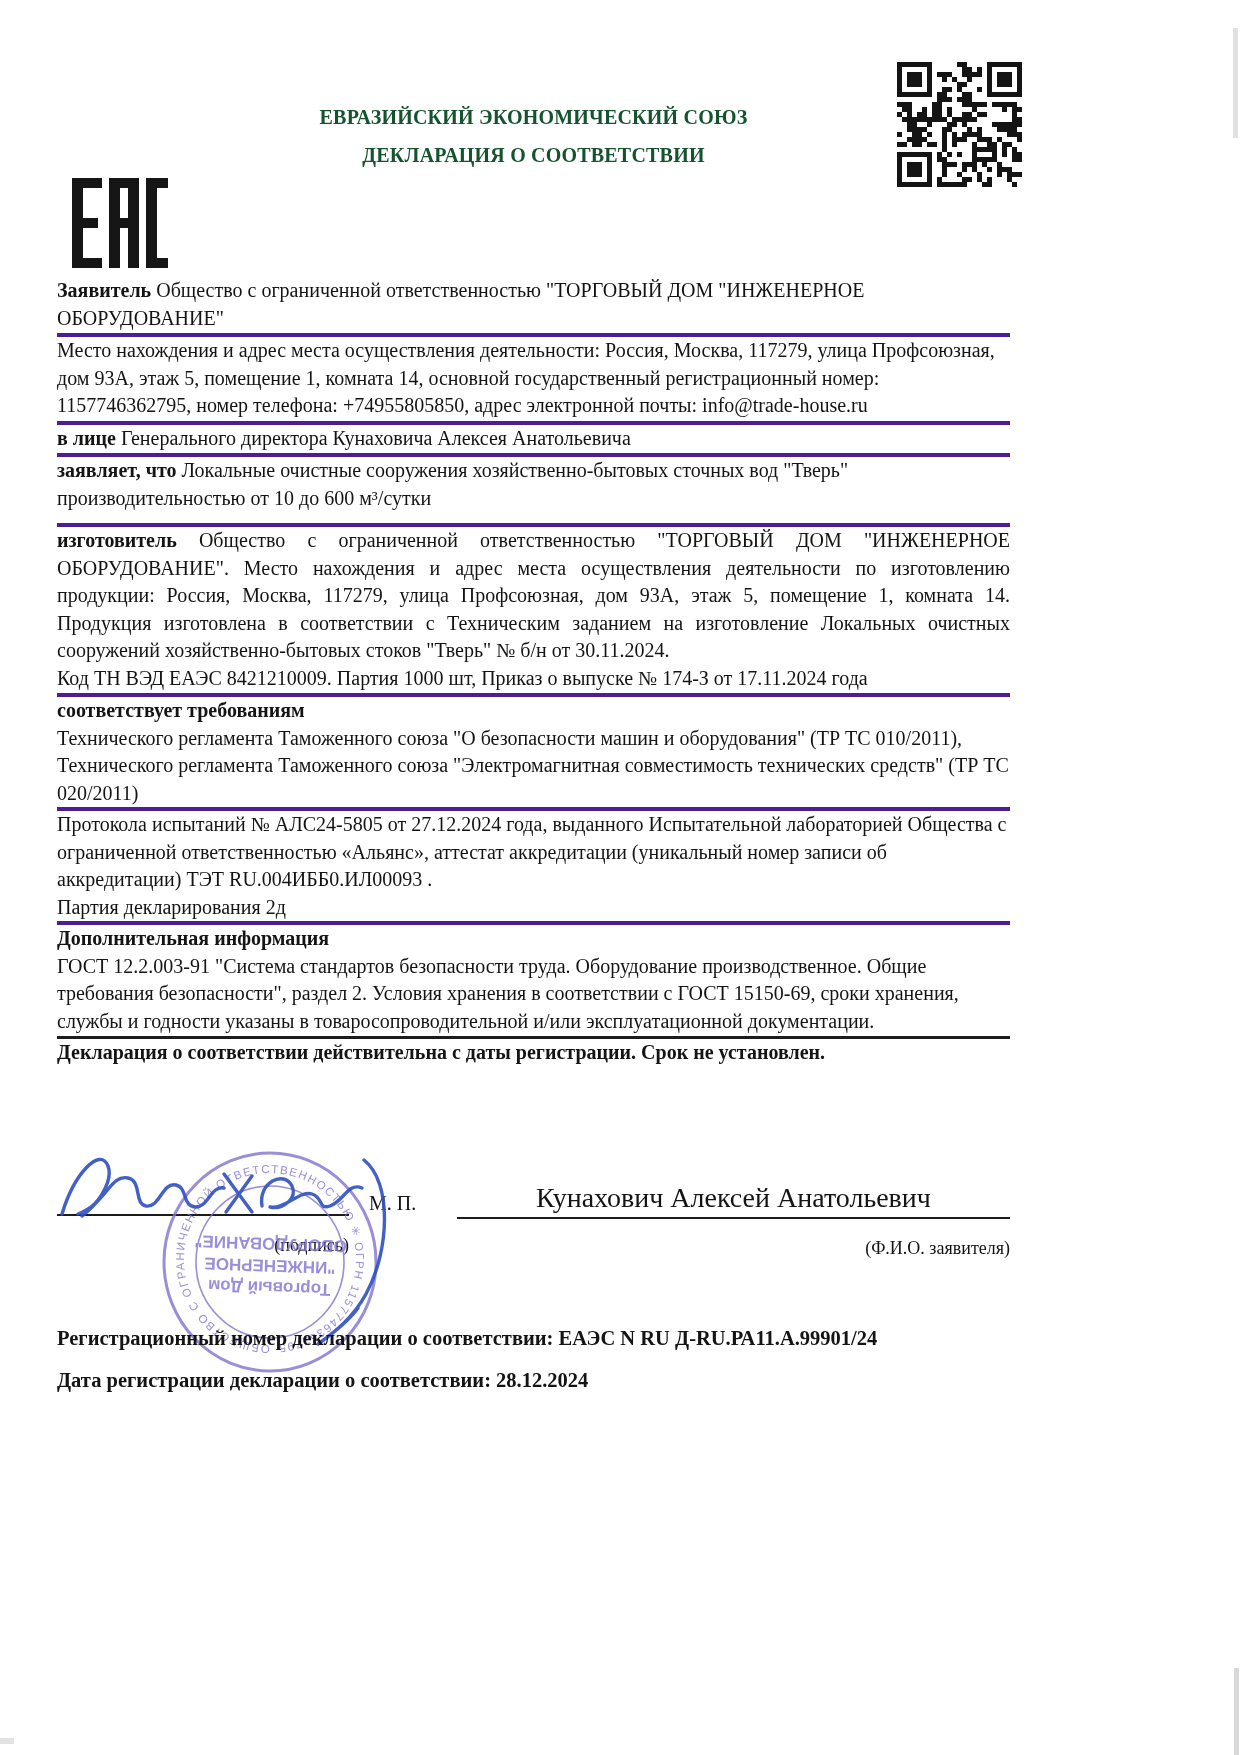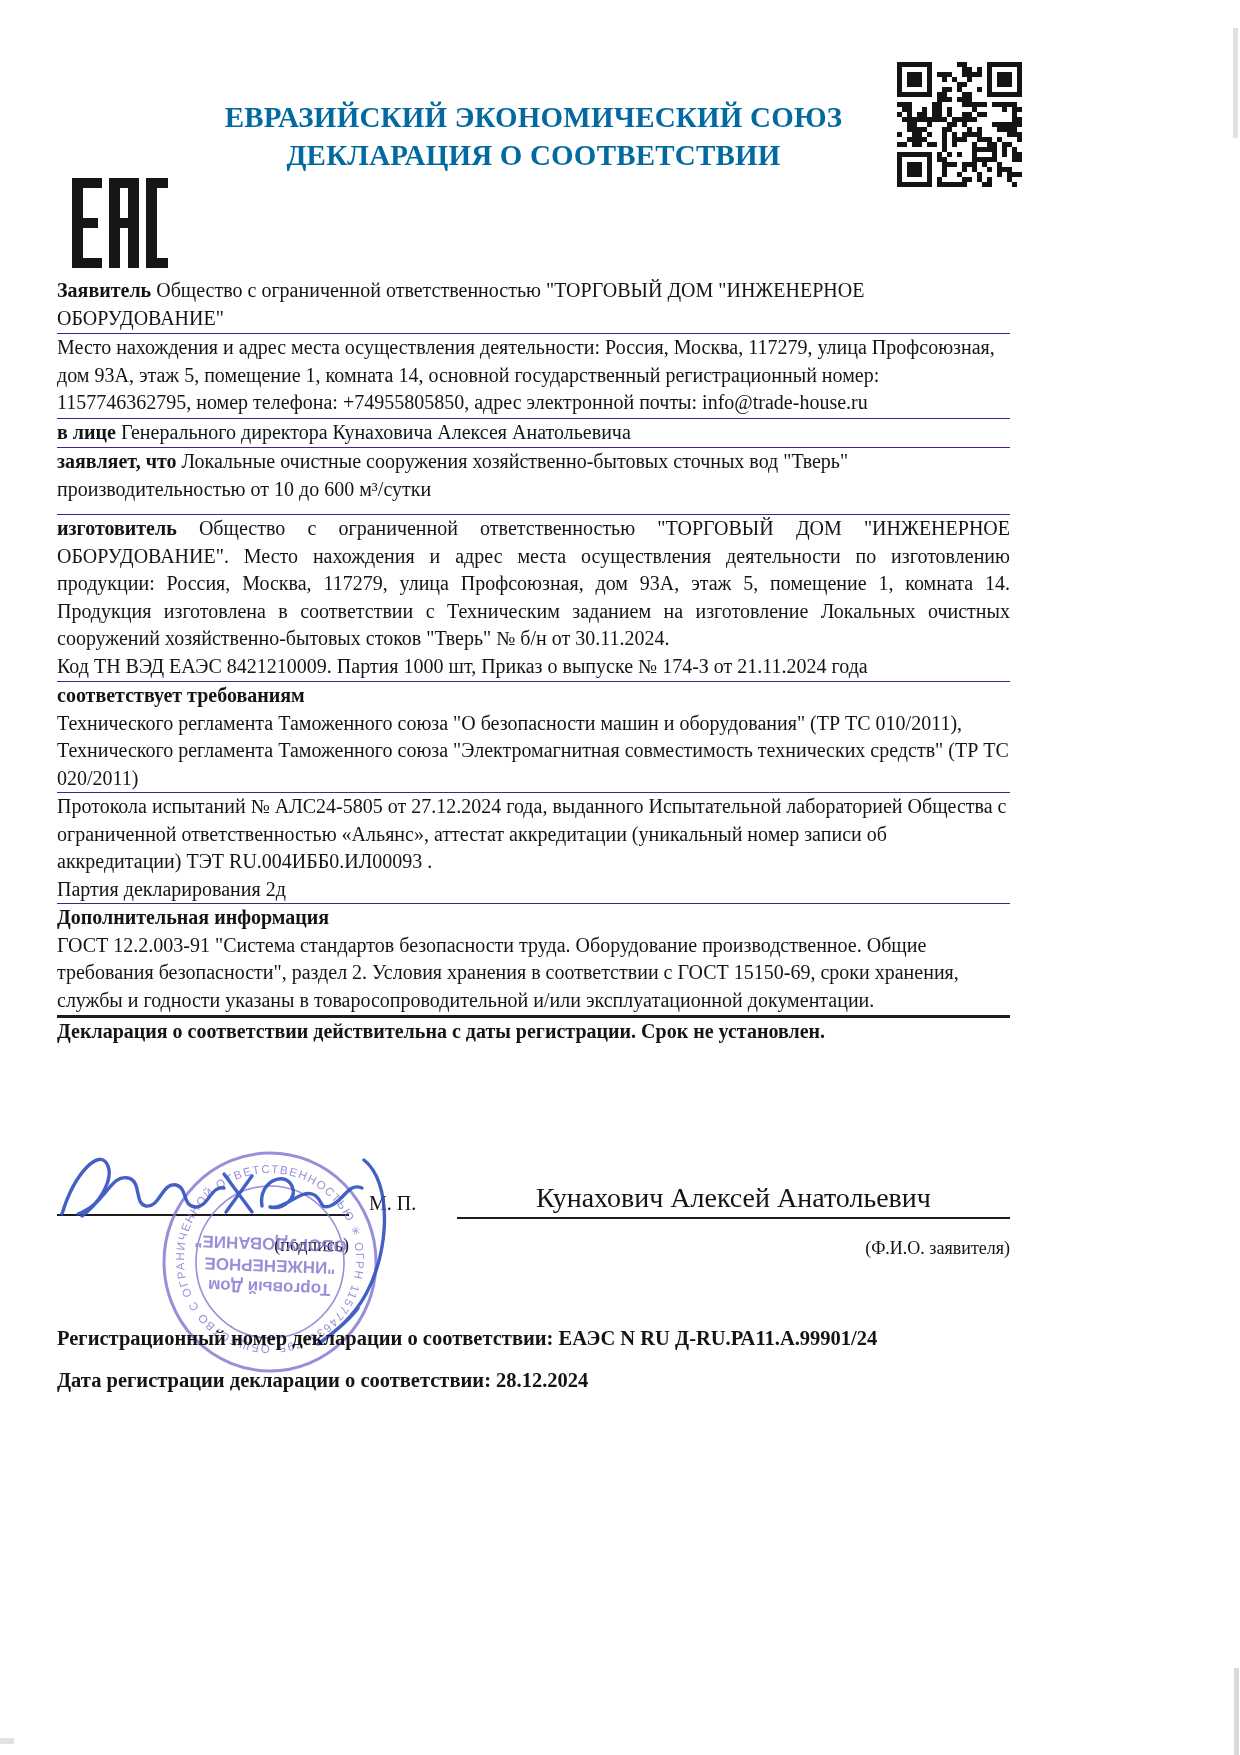--- a/index.html
+++ b/index.html
@@ -7,32 +7,32 @@
     position:relative;
     width:1240px;height:1755px;
     background:#ffffff;
     font-family:"Liberation Serif","DejaVu Serif",serif;
     color:#141414;
     overflow:hidden;
   }
   
   .title-block{
     position:absolute;left:57px;top:98px;width:953px;
-    text-align:center;font-weight:bold;font-size:29px;line-height:38px;
-    letter-spacing:0.2px;color:#0369a1;
+    text-align:center;font-weight:bold;font-size:20px;line-height:38px;
+    letter-spacing:0.2px;color:#14532d;
   }
   .eac-logo{position:absolute;left:72px;top:178px;}
   .qr{position:absolute;left:897px;top:62px;}
   
   .doc{
     position:absolute;left:57px;top:277px;width:953px;
     font-size:20px;line-height:27.5px;
   }
   .doc p{margin:0;}
-  .sec{padding-bottom:1px;border-bottom:1px solid #4c1d95;margin-bottom:3px;}
+  .sec{padding-bottom:1px;border-bottom:4px solid #4c1d95;margin-bottom:3px;}
   .b{font-weight:bold;}
   .just{text-align:justify;}
   .sec-declares{padding-bottom:11px;margin-bottom:0;}
   .sec-manu{border-bottom:none;padding-bottom:0;margin-bottom:0;}
   .sec-code{padding-bottom:1px;margin-bottom:3px;}
   .h-comp{margin-bottom:5px;}
   .sec-tr{padding-bottom:0;margin-bottom:0;}
   .h-basis{margin-top:2px;margin-bottom:8px;}
   .sec-proto{padding-bottom:0;margin-bottom:1px;}
   .h-add{margin-bottom:4px;}
@@ -108,21 +108,21 @@
     <p class="sec"><span class="b">Заявитель</span> <span>Общество с ограниченной ответственностью "ТОРГОВЫЙ ДОМ "ИНЖЕНЕРНОЕ ОБОРУДОВАНИЕ"</span></p>
 
     <p class="sec"><span>Место нахождения и адрес места осуществления деятельности: Россия, Москва, 117279, улица Профсоюзная, дом 93А, этаж 5, помещение 1, комната 14, основной государственный регистрационный номер: 1157746362795, номер телефона: +74955805850, адрес электронной почты: info@trade-house.ru</span></p>
 
     <p class="sec"><span class="b">в лице</span> <span>Генерального директора Кунаховича Алексея Анатольевича</span></p>
 
     <p class="sec sec-declares"><span class="b">заявляет, что</span> <span>Локальные очистные сооружения хозяйственно-бытовых сточных вод "Тверь" производительностью от 10 до 600 м³/сутки</span></p>
 
     <p class="sec-manu just"><span class="b">изготовитель</span> <span>Общество с ограниченной ответственностью "ТОРГОВЫЙ ДОМ "ИНЖЕНЕРНОЕ ОБОРУДОВАНИЕ". Место нахождения и адрес места осуществления деятельности по изготовлению продукции: Россия, Москва, 117279, улица Профсоюзная, дом 93А, этаж 5, помещение 1, комната 14. Продукция изготовлена в соответствии с Техническим заданием на изготовление Локальных очистных сооружений хозяйственно-бытовых стоков "Тверь" № б/н от 30.11.2024.</span></p>
 
-    <p class="sec sec-code">Код ТН ВЭД ЕАЭС 8421210009. Партия 1000 шт, Приказ о выпуске № 174-З от 21.11.2024 года</p>
+    <p class="sec sec-code">Код ТН ВЭД ЕАЭС 8421210009. Партия 1000 шт, Приказ о выпуске № 174-З от 17.11.2024 года</p>
 
     <p class="b h-comp">соответствует требованиям</p>
 
     <p class="sec sec-tr">Технического регламента Таможенного союза "О безопасности машин и оборудования" (ТР ТС 010/2011), Технического регламента Таможенного союза "Электромагнитная совместимость технических средств" (ТР ТС 020/2011)</p>
 
 
     <p class="sec sec-proto"><span>Протокола испытаний № АЛС24-5805 от 27.12.2024 года, выданного Испытательной лабораторией Общества с ограниченной ответственностью «Альянс», аттестат аккредитации (уникальный номер записи об аккредитации) ТЭТ RU.004ИББ0.ИЛ00093 .</span><br><span>Партия декларирования 2д</span></p>
 
     <p class="b h-add">Дополнительная информация</p>
 

